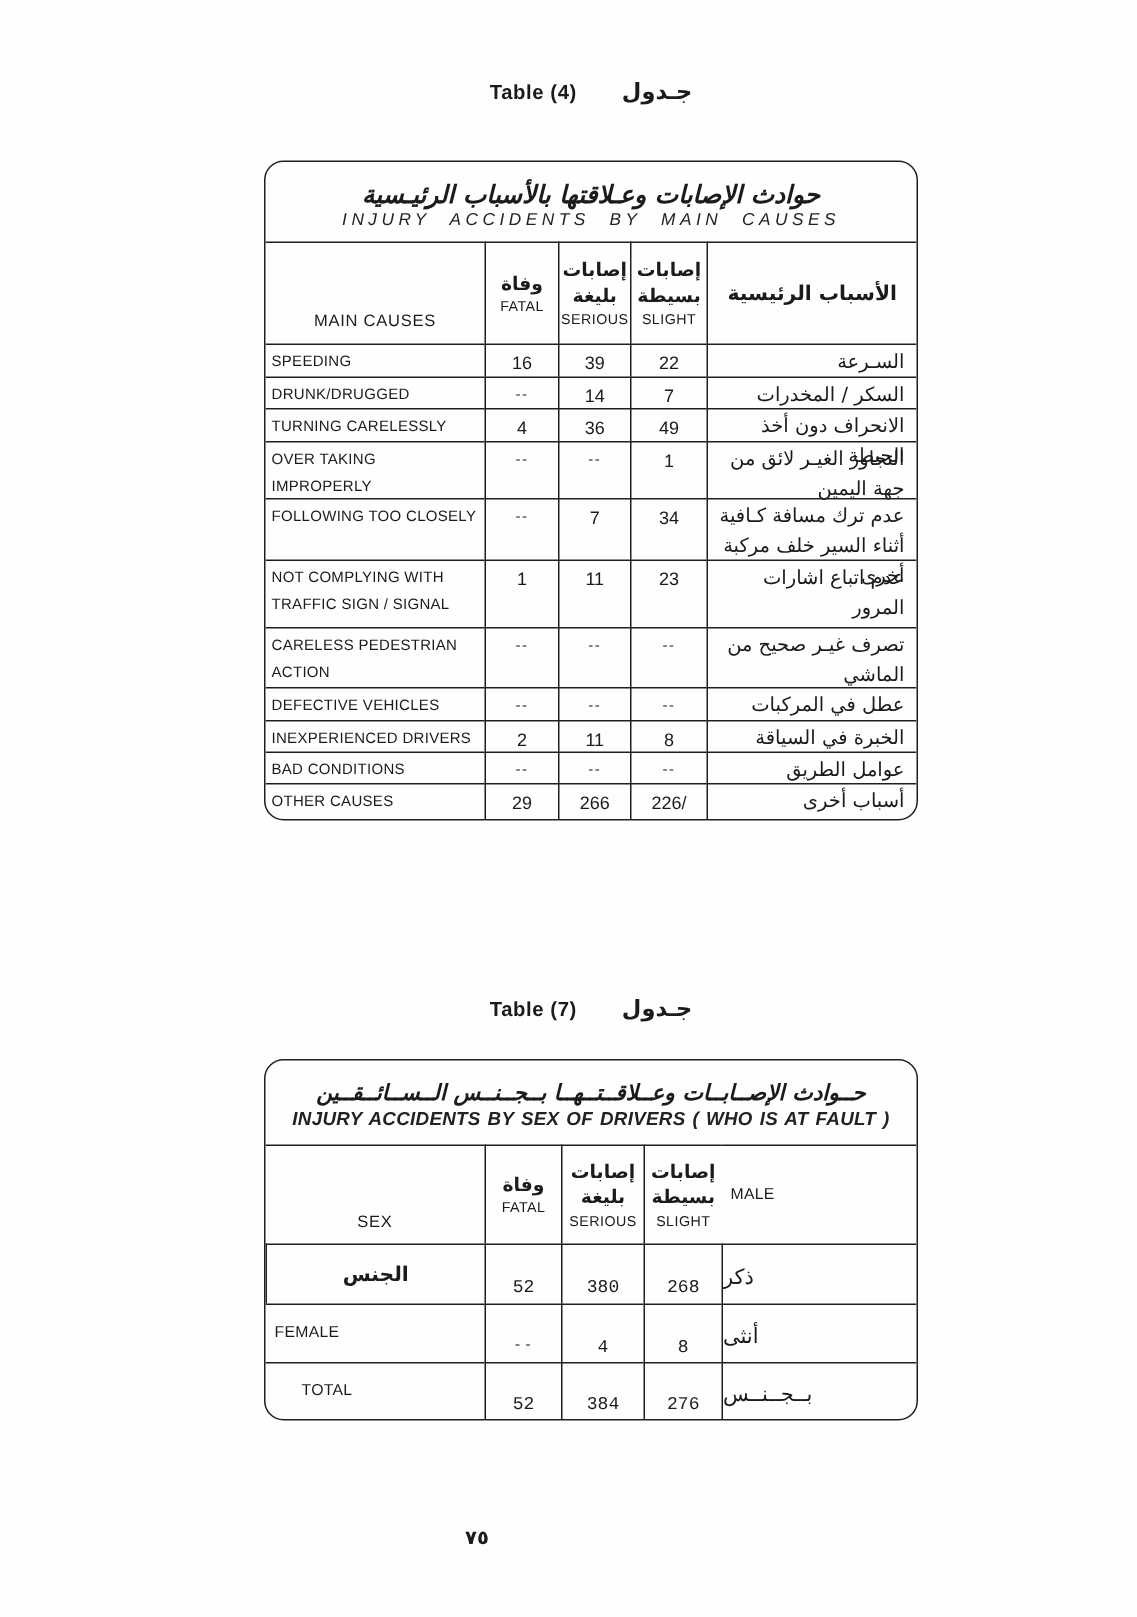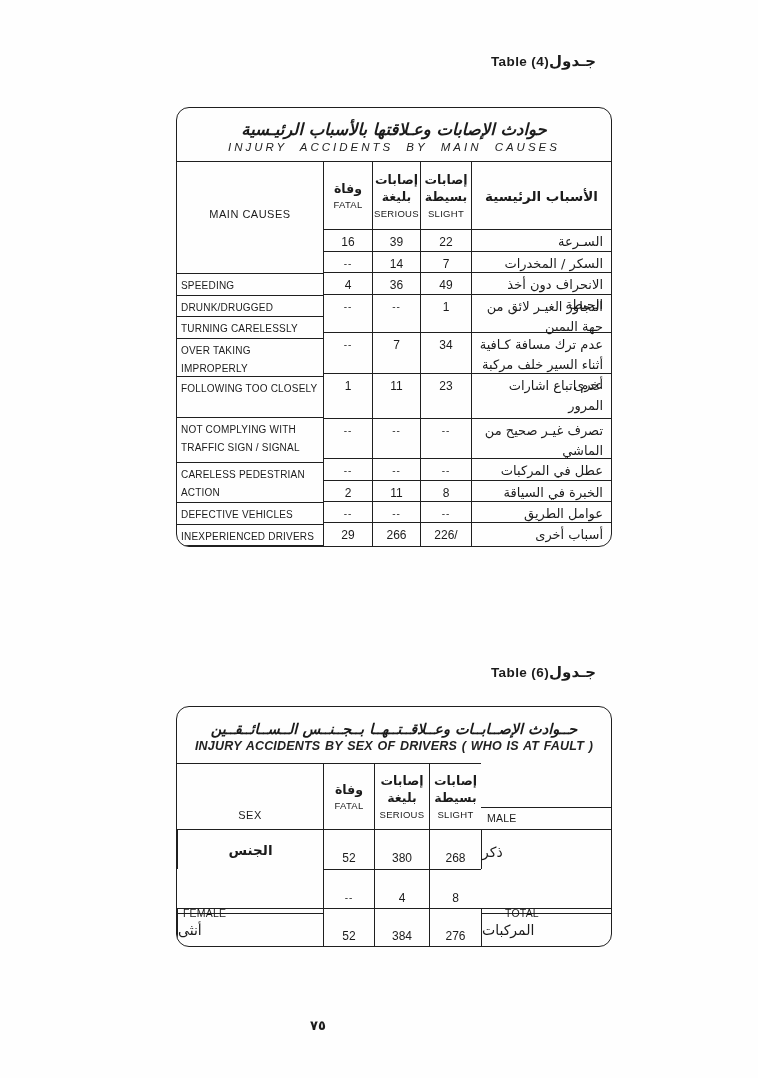--- a/index.html
+++ b/index.html
@@ -8,22 +8,22 @@
     width:758px;height:1078px;
     background:#fefefe;
     font-family:"Liberation Sans",sans-serif;
     color:#1b1b1b;
     overflow:hidden;
   }
   .arabic{font-family:"DejaVu Sans",sans-serif;direction:rtl;}
 
   
   .caption{
-    position:absolute;left:160px;width:436px;
-    display:flex;justify-content:flex-end;align-items:baseline;gap:0;
+    position:absolute;left:176px;width:436px;
+    display:flex;justify-content:center;align-items:baseline;gap:30px;
   }
   .cap-en{font-size:13.5px;font-weight:bold;letter-spacing:.4px;}
   .cap-ar{font-size:15px;font-weight:bold;}
 
   
   .tbl{
     position:absolute;left:176px;width:436px;
     display:grid;
     grid-template-columns:146px 49px 48px 51px 1fr;
     border:1.6px solid #1f1f1f;
@@ -55,36 +55,35 @@
   }
   .ch-main{font-size:11px;letter-spacing:.5px;margin-top:36px;}
   .ch-ar{font-size:12.5px;font-weight:bold;line-height:1.35;}
   .ch-en{font-size:9.5px;letter-spacing:.3px;margin-top:1px;}
   .ch-right{font-size:13.5px;font-weight:bold;}
 
   
   .en-label{
     font-size:10px;letter-spacing:.2px;line-height:17.5px;
     padding:3px 3px 0 4px;
-    margin-top:44px;
   }
   .num{
     font-size:12px;text-align:center;padding-top:3.5px;line-height:16px;
   }
   .num.dash{font-size:10px;letter-spacing:1px;color:#333;}
   .ar-label{
     font-size:13px;line-height:20px;text-align:right;
     padding:2px 8px 0 3px;
   }
 
   
   .t5 .cell.data{display:flex;align-items:center;}
   .t5 .en-label{padding:0 0 0 6px;font-size:10.5px;}
   .t5 .en-label.indent{padding-left:24px;}
-  .t5 .num{justify-content:center;padding-top:17px;}
+  .t5 .num{justify-content:center;padding-top:17px;font-family:Liberation Mono, monospace;}
   .t5 .ar-label{justify-content:flex-end;font-size:14px;padding:4px 9px 0 0;}
 
   
   .pagenum{
     position:absolute;left:0;width:636px;top:1018px;
     text-align:center;font-size:13px;font-weight:bold;
   }
 </style>
 </head>
 <body>
@@ -171,21 +170,21 @@
       <div class="cell data bt bl num dash">--</div>
       <div class="cell data bt bl ar-label arabic">عوامل الطريق</div>
       <div class="cell data bt en-label">OTHER CAUSES</div>
       <div class="cell data bt bl num">29</div>
       <div class="cell data bt bl num">266</div>
       <div class="cell data bt bl num">226/</div>
       <div class="cell data bt bl ar-label arabic">أسباب أخرى</div>
     </div>
 
   <div class="caption" style="top:663px;">
-    <span class="cap-en">Table (6)</span>
+    <span class="cap-en">Table (7)</span>
     <span class="cap-ar arabic">جـدول</span>
   </div>
 
   <div class="tbl t5" id="t5" style="top: 706px; grid-template-rows: 56px 66px 40px 39px 38px;">
     <div class="cell title-cell">
       <div class="title-ar arabic">حــوادث الإصــابــات وعــلاقــتــهــا بــجــنــس الــســائــقــين</div>
       <div class="title-en">INJURY ACCIDENTS BY SEX OF DRIVERS ( WHO IS AT FAULT )</div>
     </div>
     <div class="cell bt ch">
       <span class="ch-main">SEX</span>
@@ -208,23 +207,23 @@
       <span class="ch-right arabic">الجنس</span>
     </div>
       <div class="cell data bt bl num">52</div>
       <div class="cell data bt bl num">380</div>
       <div class="cell data bt bl num">268</div>
       <div class="cell data bt bl ar-label arabic">ذكر</div>
       <div class="cell data bt en-label">FEMALE</div>
       <div class="cell data bt bl num dash">--</div>
       <div class="cell data bt bl num">4</div>
       <div class="cell data bt bl num">8</div>
+      <div class="cell data bt bl ar-label arabic">أنثى</div>
       <div class="cell data bt en-label indent">TOTAL</div>
-      <div class="cell data bt bl ar-label arabic">أنثى</div>
       <div class="cell data bt bl num">52</div>
       <div class="cell data bt bl num">384</div>
       <div class="cell data bt bl num">276</div>
-      <div class="cell data bt bl ar-label arabic">المركبات</div>
+      <div class="cell data bt bl ar-label arabic">بــجــنــس</div>
     </div>
 
   <div class="pagenum arabic">٧٥</div>
 
 </div>
 
 </body></html>

